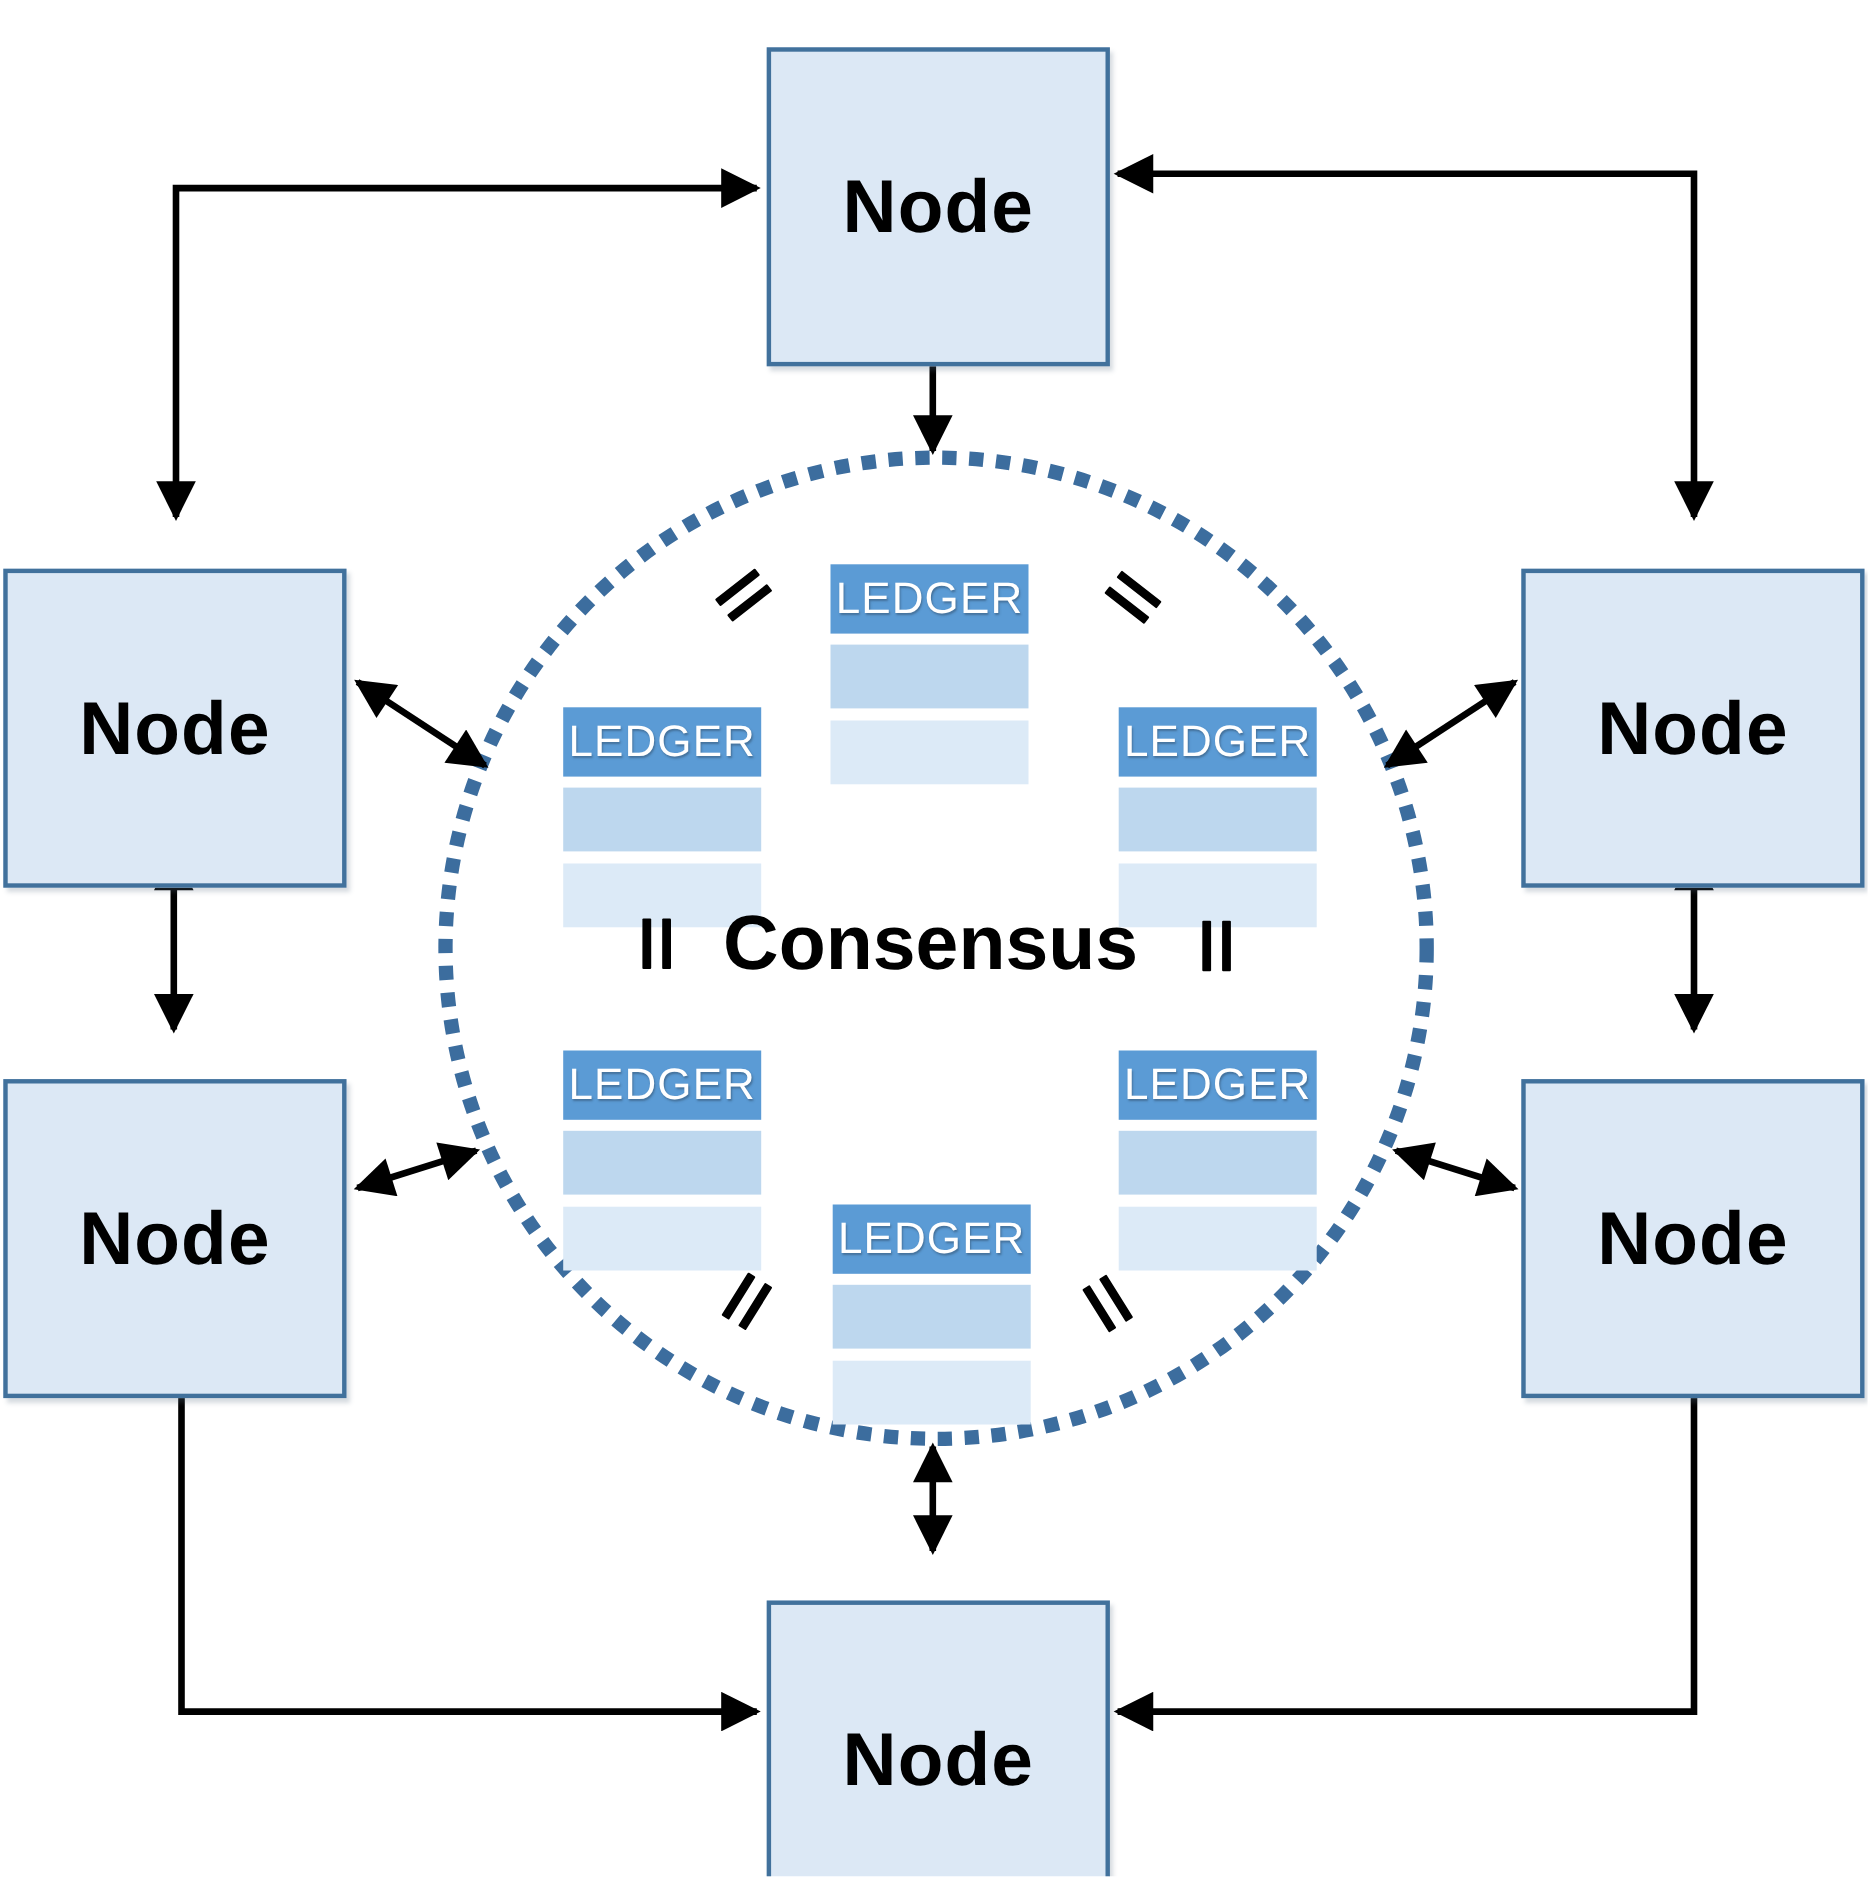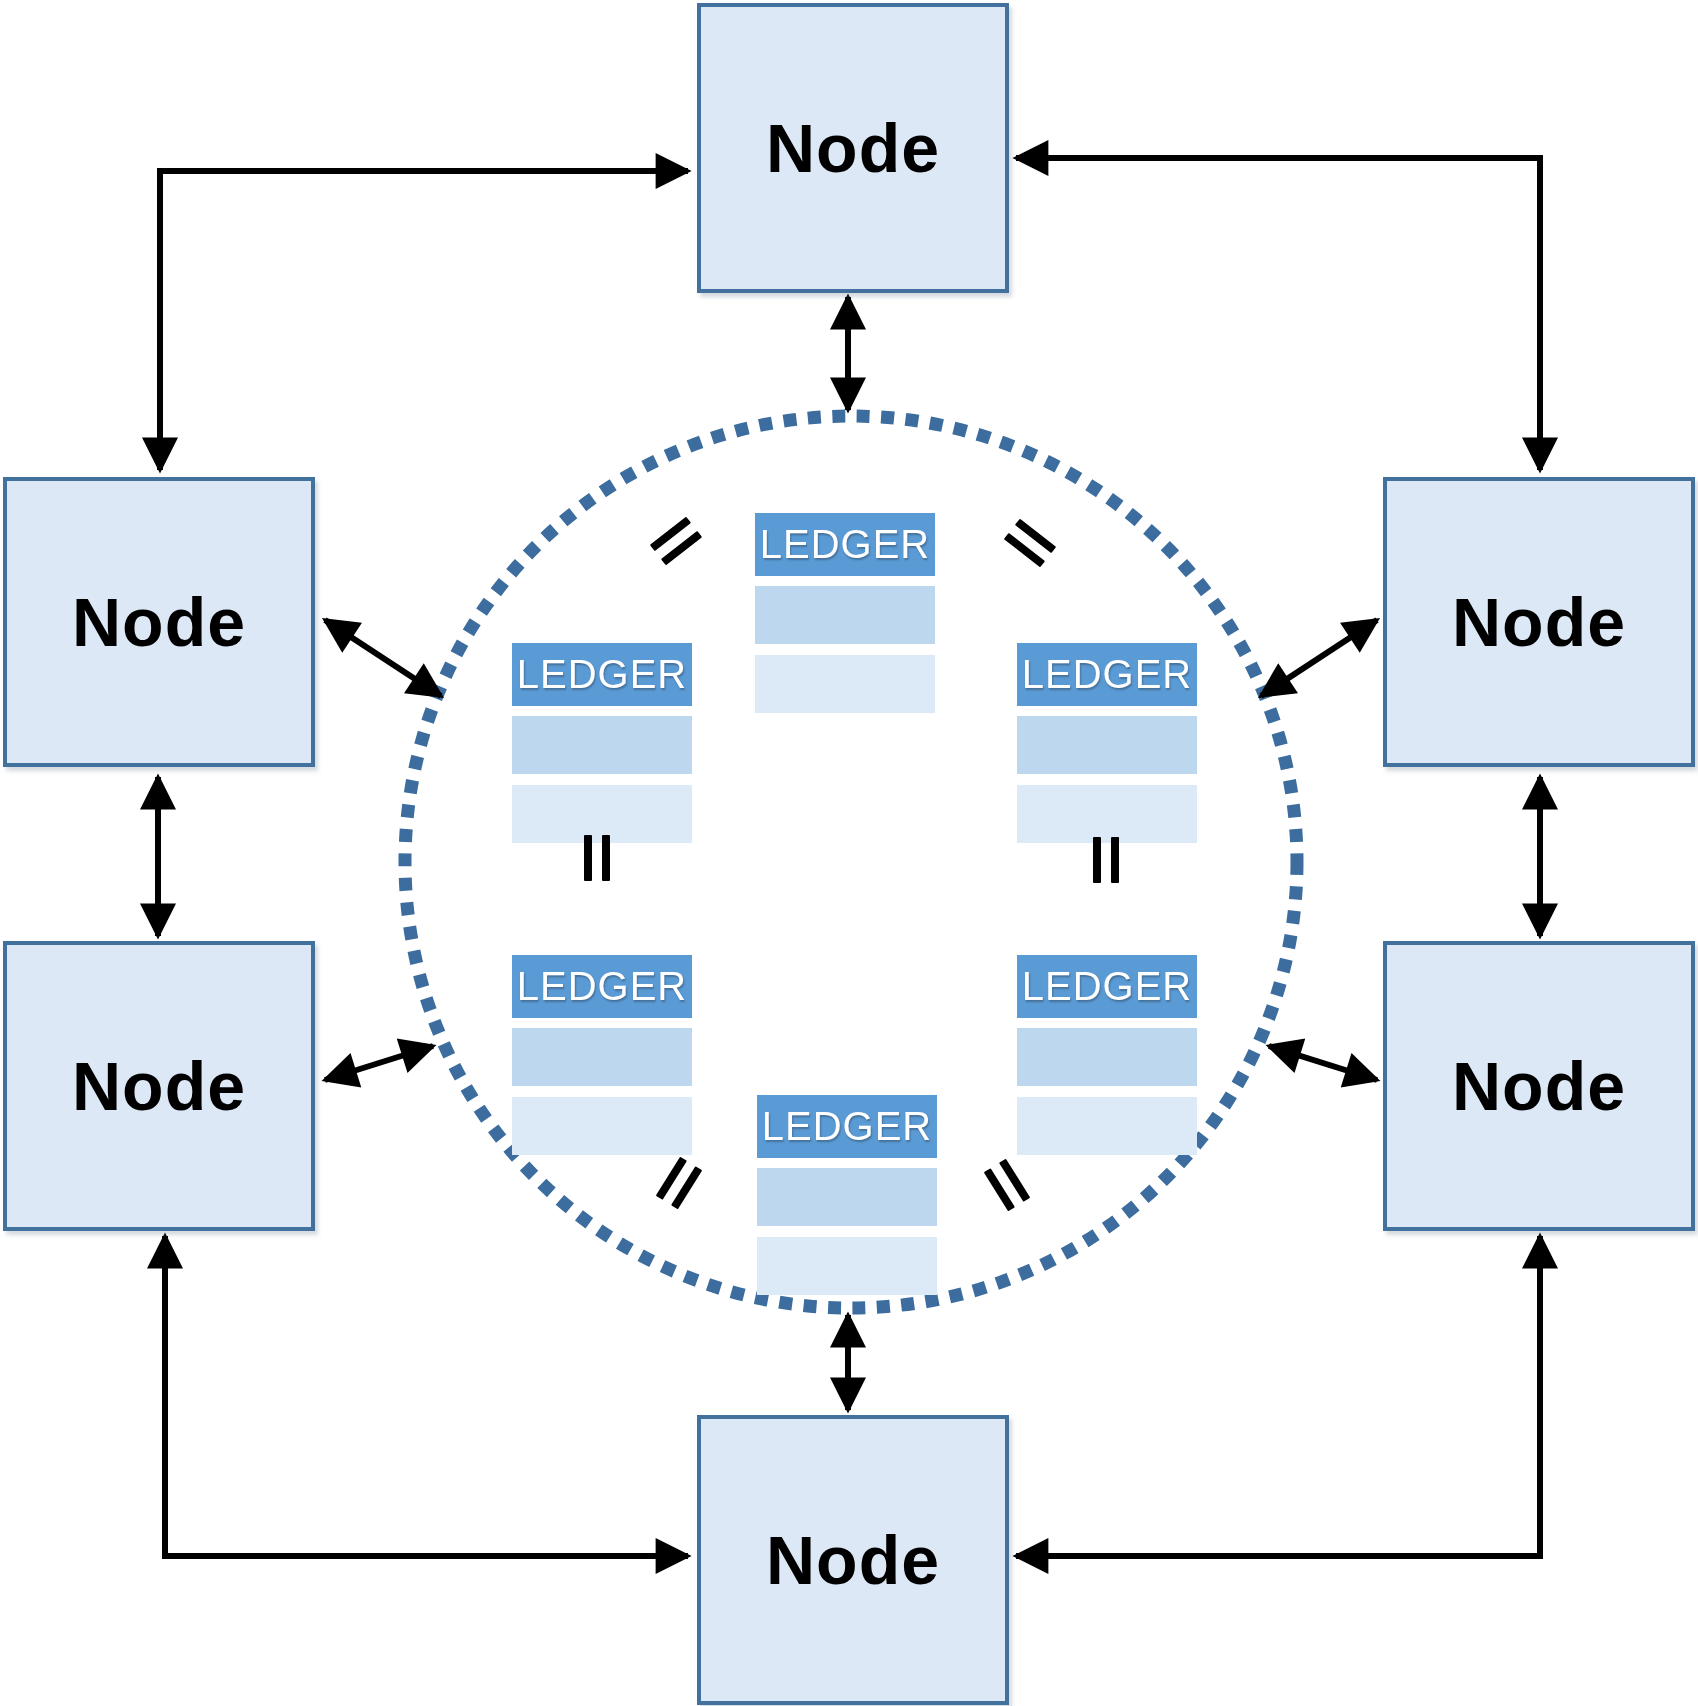--- a/index.html
+++ b/index.html
@@ -8,21 +8,21 @@
     --arrow:#000000; --text:#000000;
   }
   html,body{margin:0;padding:0;background:#ffffff;}
   #canvas{position:relative;width:1698px;height:1706px;background:#ffffff;
     font-family:"Liberation Sans",sans-serif;overflow:hidden;}
   #wires{position:absolute;left:0;top:0;width:1698px;height:1706px;}
 
   .node{position:absolute;width:312px;height:290px;background:var(--node-fill);
     border:4px solid var(--node-border);box-sizing:border-box;
     display:flex;align-items:center;justify-content:center;
-    box-shadow:3px 4px 4px rgba(90,110,130,.25);}
+    box-shadow:3px 4px 4px rgba(90,110,130,.25);margin-top:40px;}
   .node span{font-size:68px;font-weight:bold;color:var(--text);letter-spacing:1px;}
   .node-top{left:697px;top:3px;}
   .node-bottom{left:697px;top:1415px;}
   .node-ul{left:3px;top:477px;}
   .node-ll{left:3px;top:941px;}
   .node-ur{left:1383px;top:477px;}
   .node-lr{left:1383px;top:941px;}
 
   .ledger{position:absolute;width:180px;}
   .ledger .hdr{height:63px;background:var(--ledger-header);color:#ffffff;
@@ -127,20 +127,21 @@
     <div class="hdr">LEDGER</div>
     <div class="row1"></div>
     <div class="row2"></div>
   </div>
   <div class="ledger ledger-bottom">
     <div class="hdr">LEDGER</div>
     <div class="row1"></div>
     <div class="row2"></div>
   </div>
 
+  <div class="consensus">Consensus</div>
 
   <div class="eq eq-tl">
     <span class="bar"></span>
     <span class="bar"></span>
   </div>
   <div class="eq eq-tr">
     <span class="bar"></span>
     <span class="bar"></span>
   </div>
   <div class="eq eq-ml">

